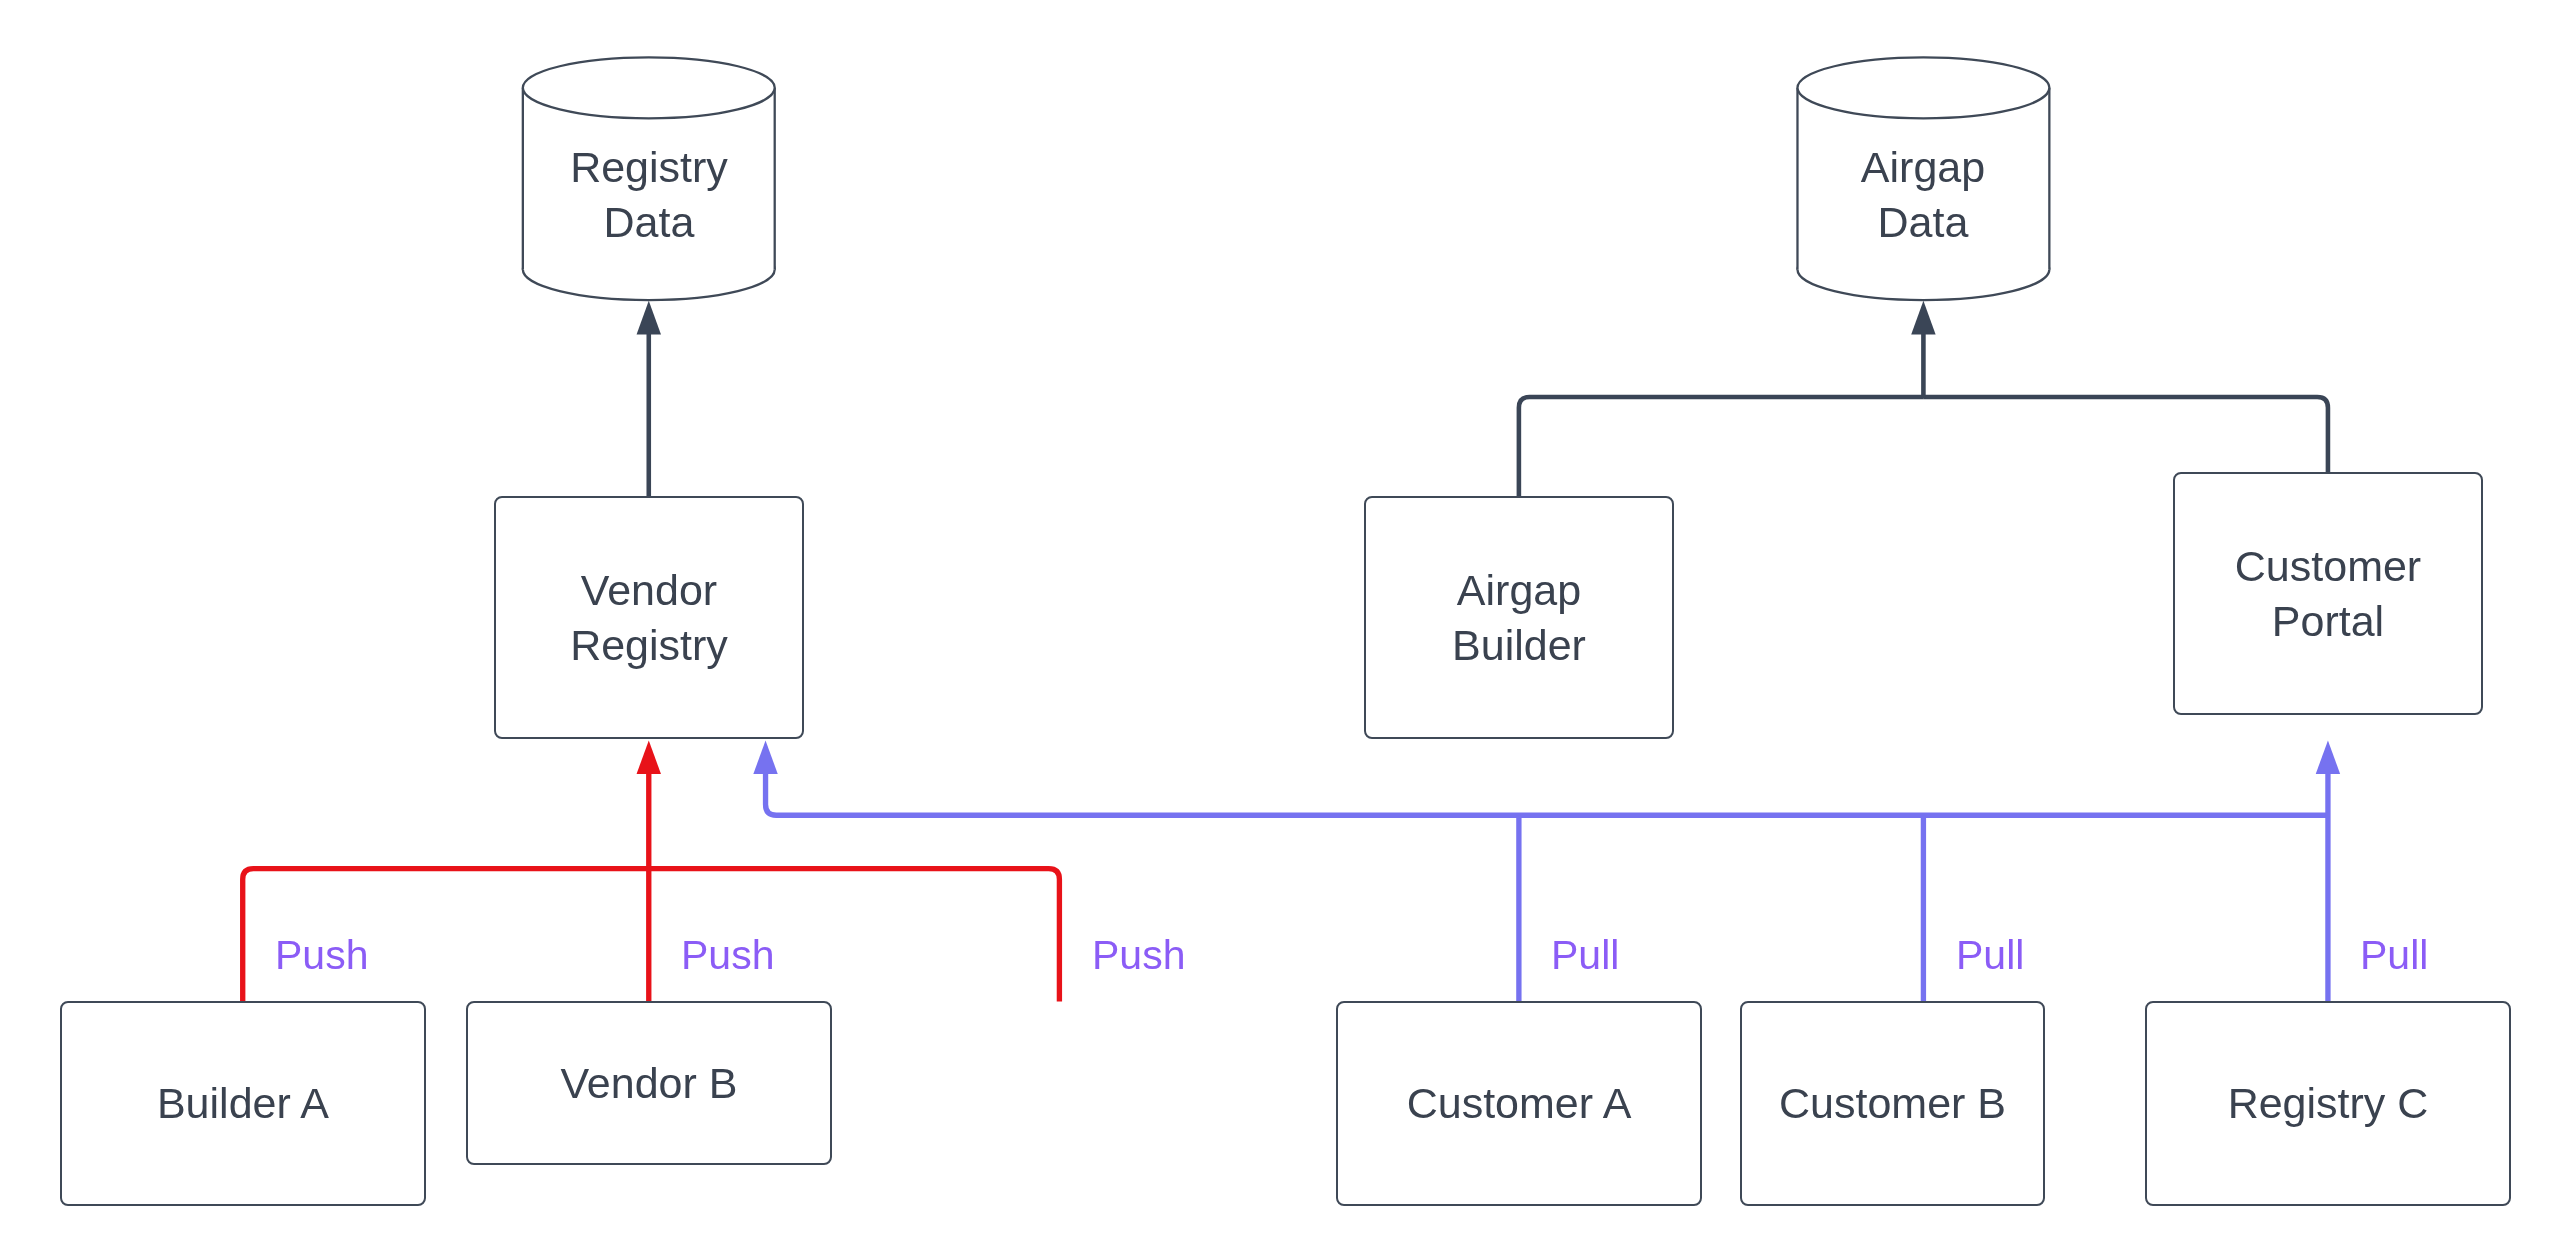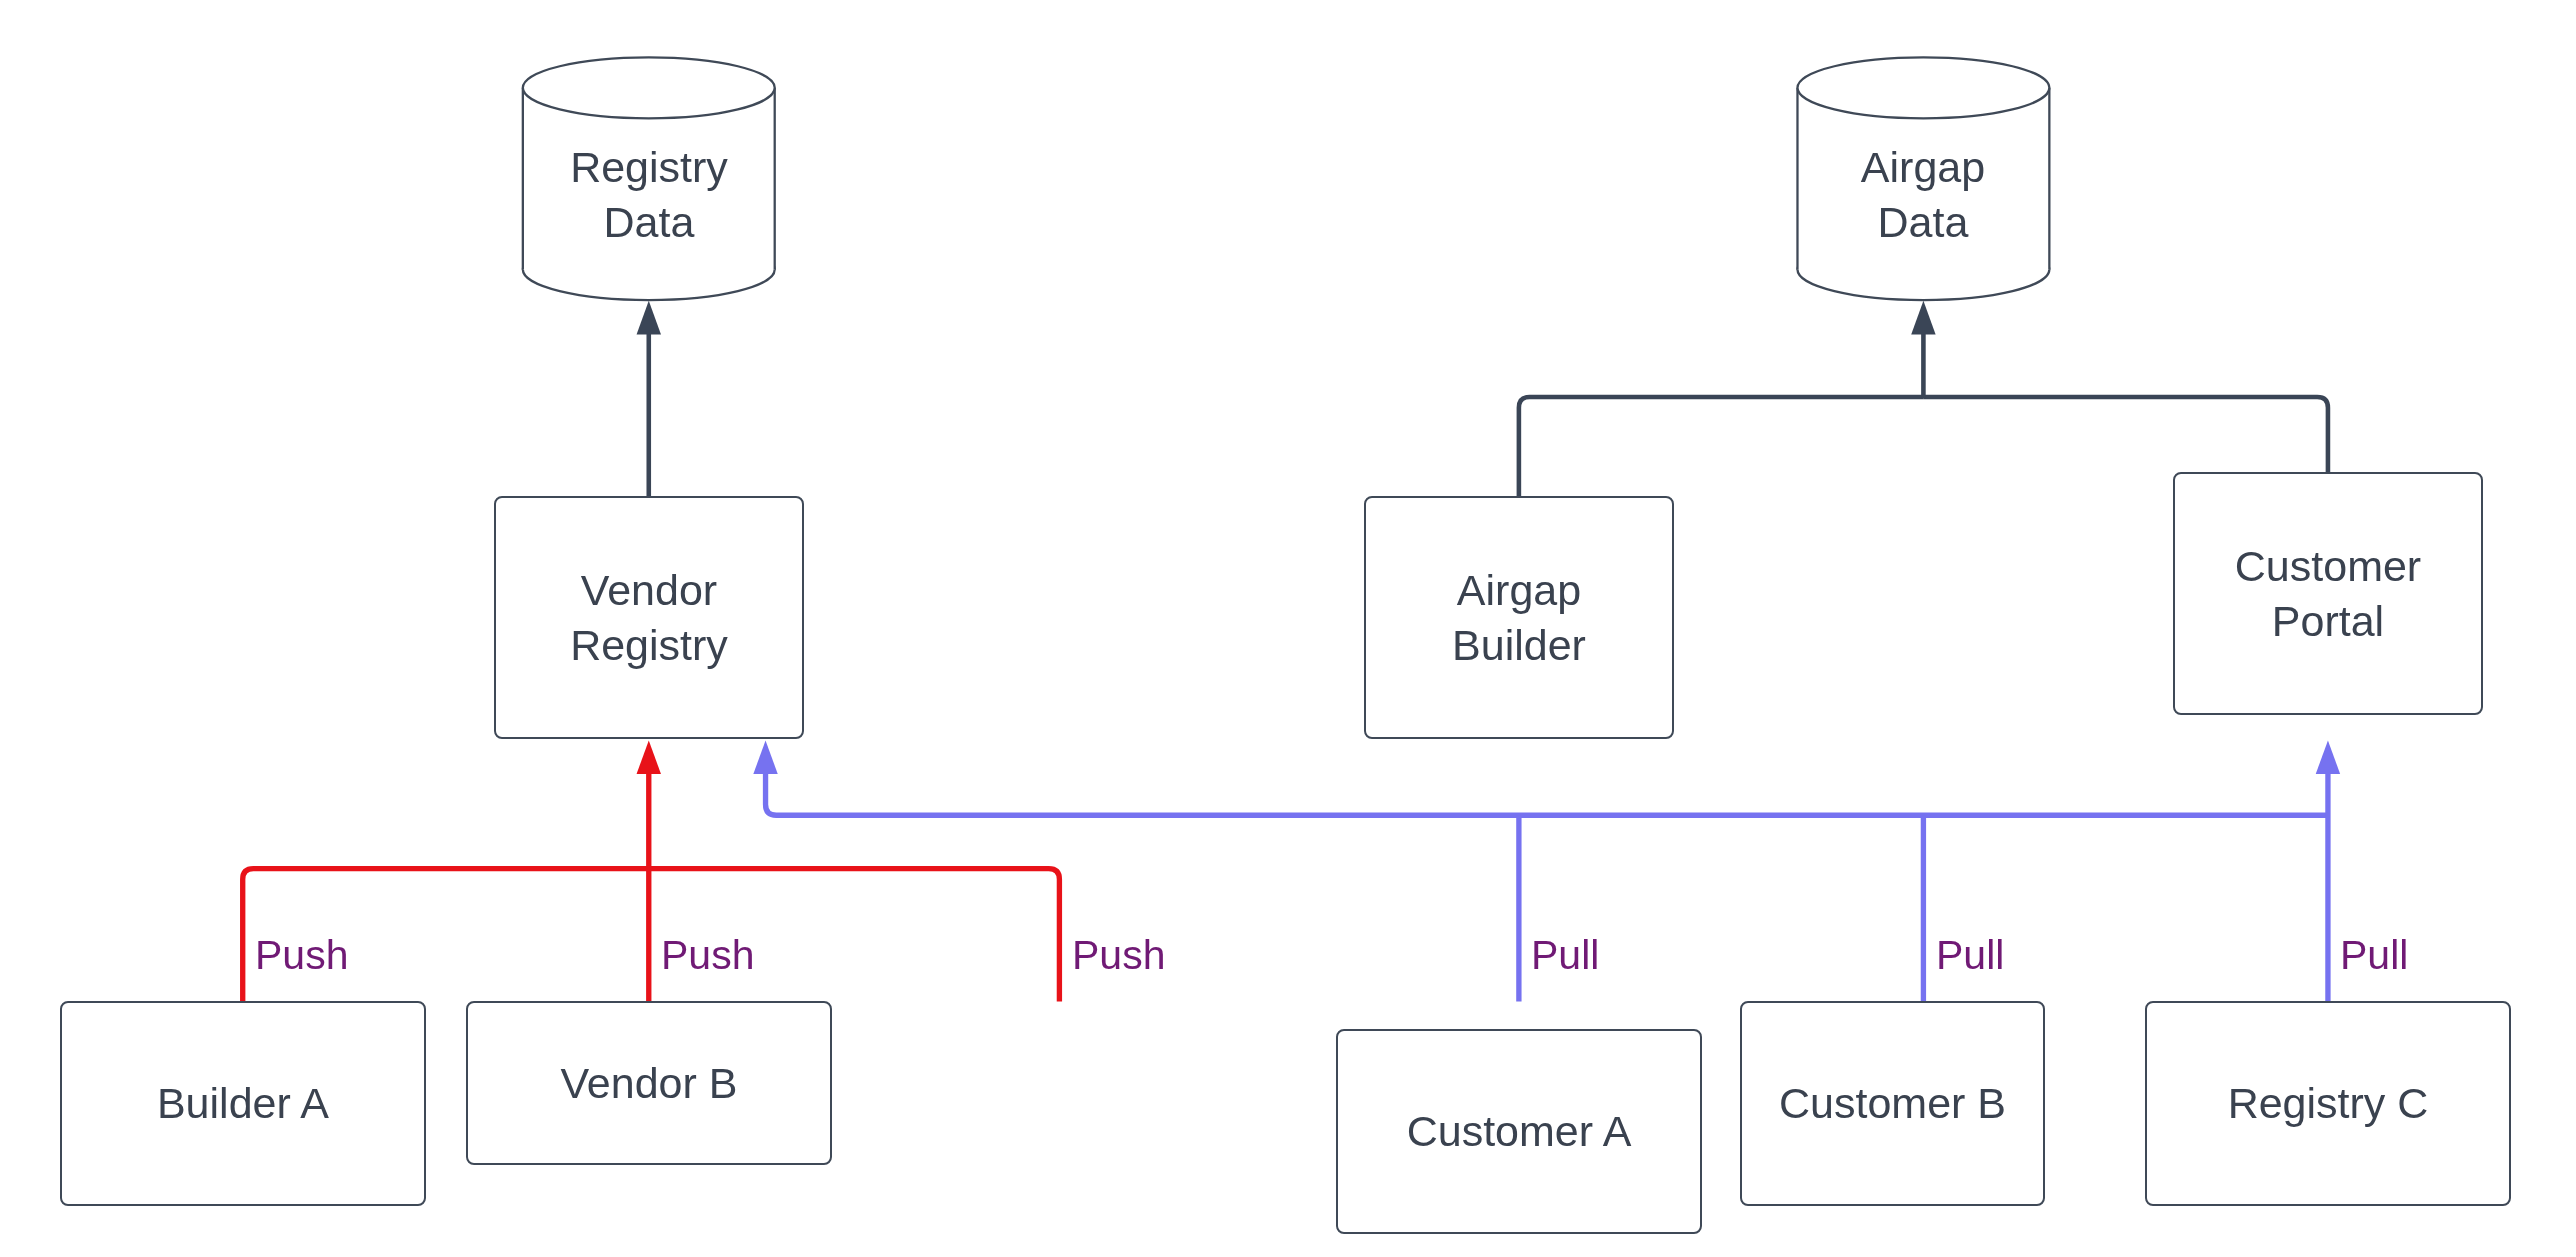--- a/index.html
+++ b/index.html
@@ -45,31 +45,32 @@
     align-items: center;
     justify-content: center;
     text-align: center;
     pointer-events: none;
   }
   .edge-label {
     position: absolute;
     height: 49px;
     display: flex;
     align-items: center;
-    color: #701a75;
+    color: #8b5cf6;
     font-size: 41px;
+    margin-left: 20px;
   }
   
   .n-vendor-registry { left: 494px;  top: 496px; width: 310px; height: 243px; }
   .n-airgap-builder  { left: 1364px; top: 496px; width: 310px; height: 243px; }
   .n-customer-portal { left: 2173px; top: 472px; width: 310px; height: 243px; }
   .n-vendor-a   { left: 60px;   top: 1001px; width: 366px; height: 205px; }
   .n-vendor-b   { left: 466px;  top: 1001px; width: 366px; height: 164px; }
   .n-vendor-c   { left: 876px; top: 1001px; width: 366px; height: 205px; }
-  .n-customer-a { left: 1336px; top: 1001px; width: 366px; height: 205px; margin-top: 28px; }
+  .n-customer-a { left: 1336px; top: 1001px; width: 366px; height: 205px; }
   .n-customer-b { left: 1740px; top: 1001px; width: 305px; height: 205px; }
   .n-customer-c { left: 2145px; top: 1001px; width: 366px; height: 205px; }
   .cl-registry-data { left: 523px;  top: 92px; width: 252px; height: 206px; }
   .cl-airgap-data   { left: 1797px; top: 92px; width: 252px; height: 206px; }
   .el-push-a { left: 255px;  top: 931px; }
   .el-push-b { left: 661px;  top: 931px; }
   .el-push-c { left: 1072px; top: 931px; }
   .el-pull-a { left: 1531px; top: 931px; }
   .el-pull-b { left: 1936px; top: 931px; }
   .el-pull-c { left: 2340px; top: 931px; }

